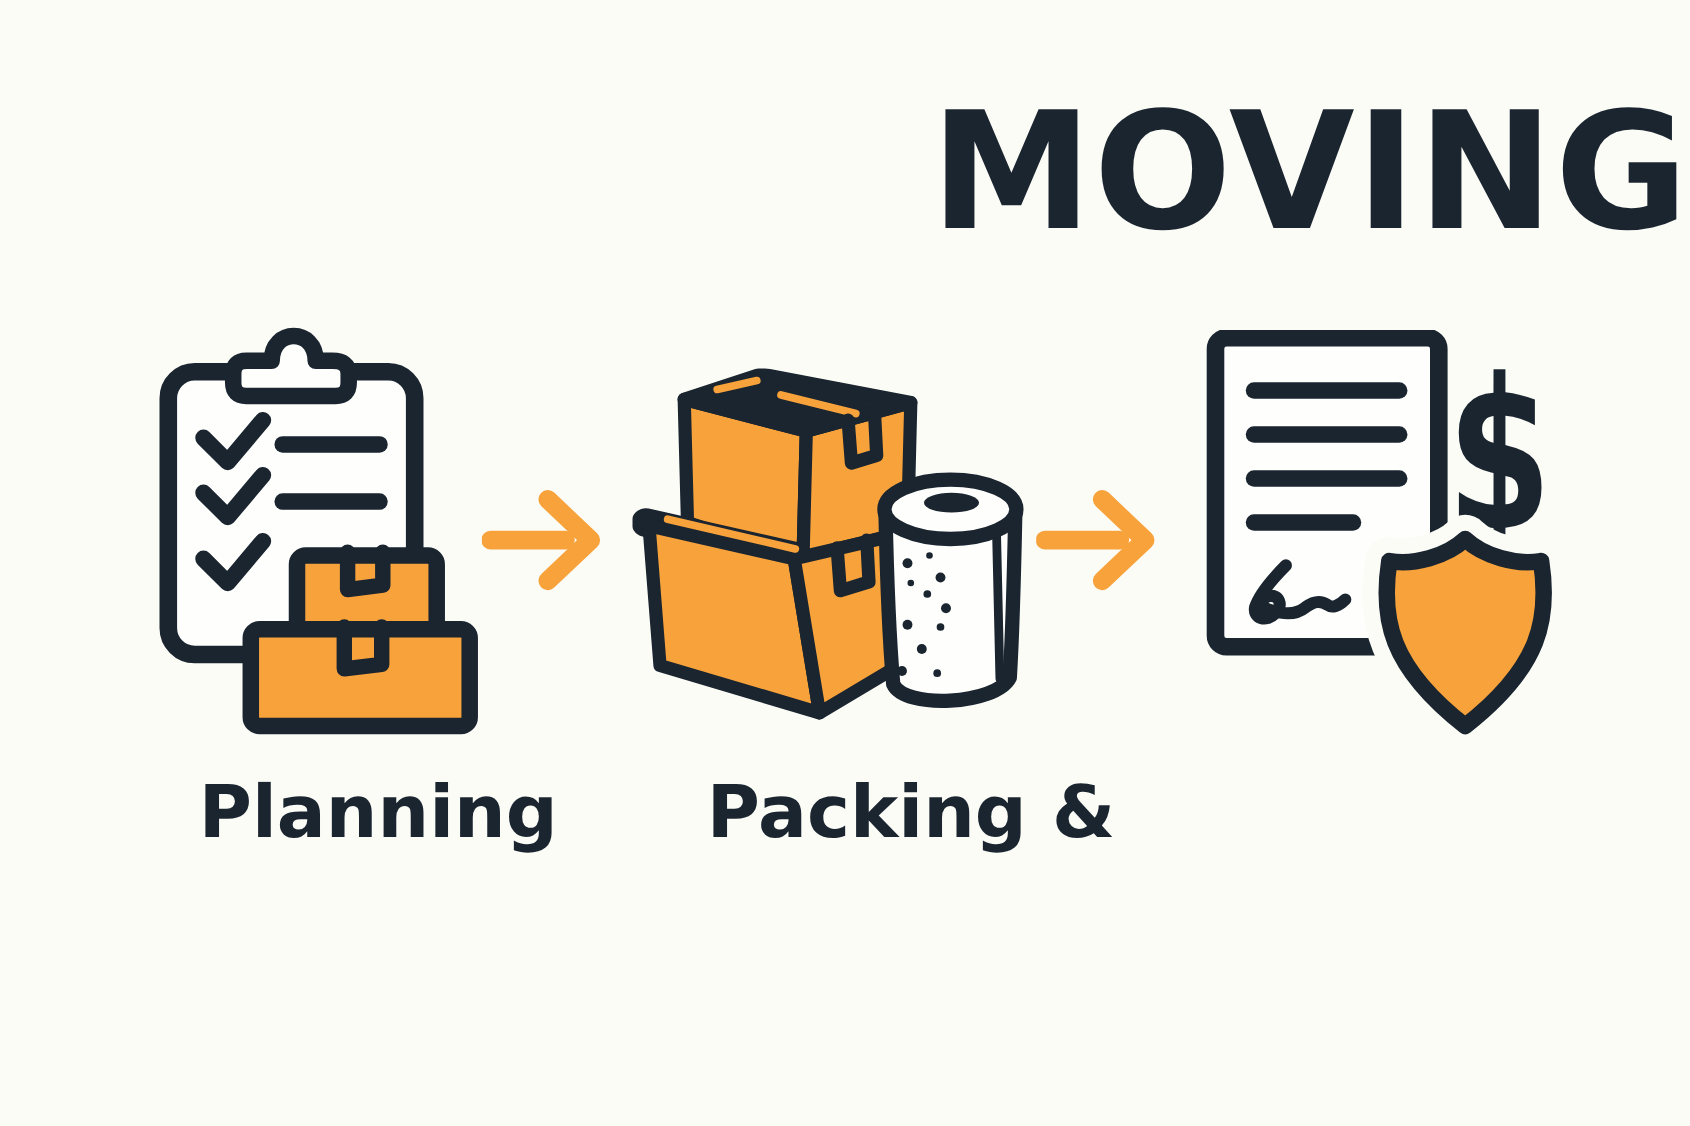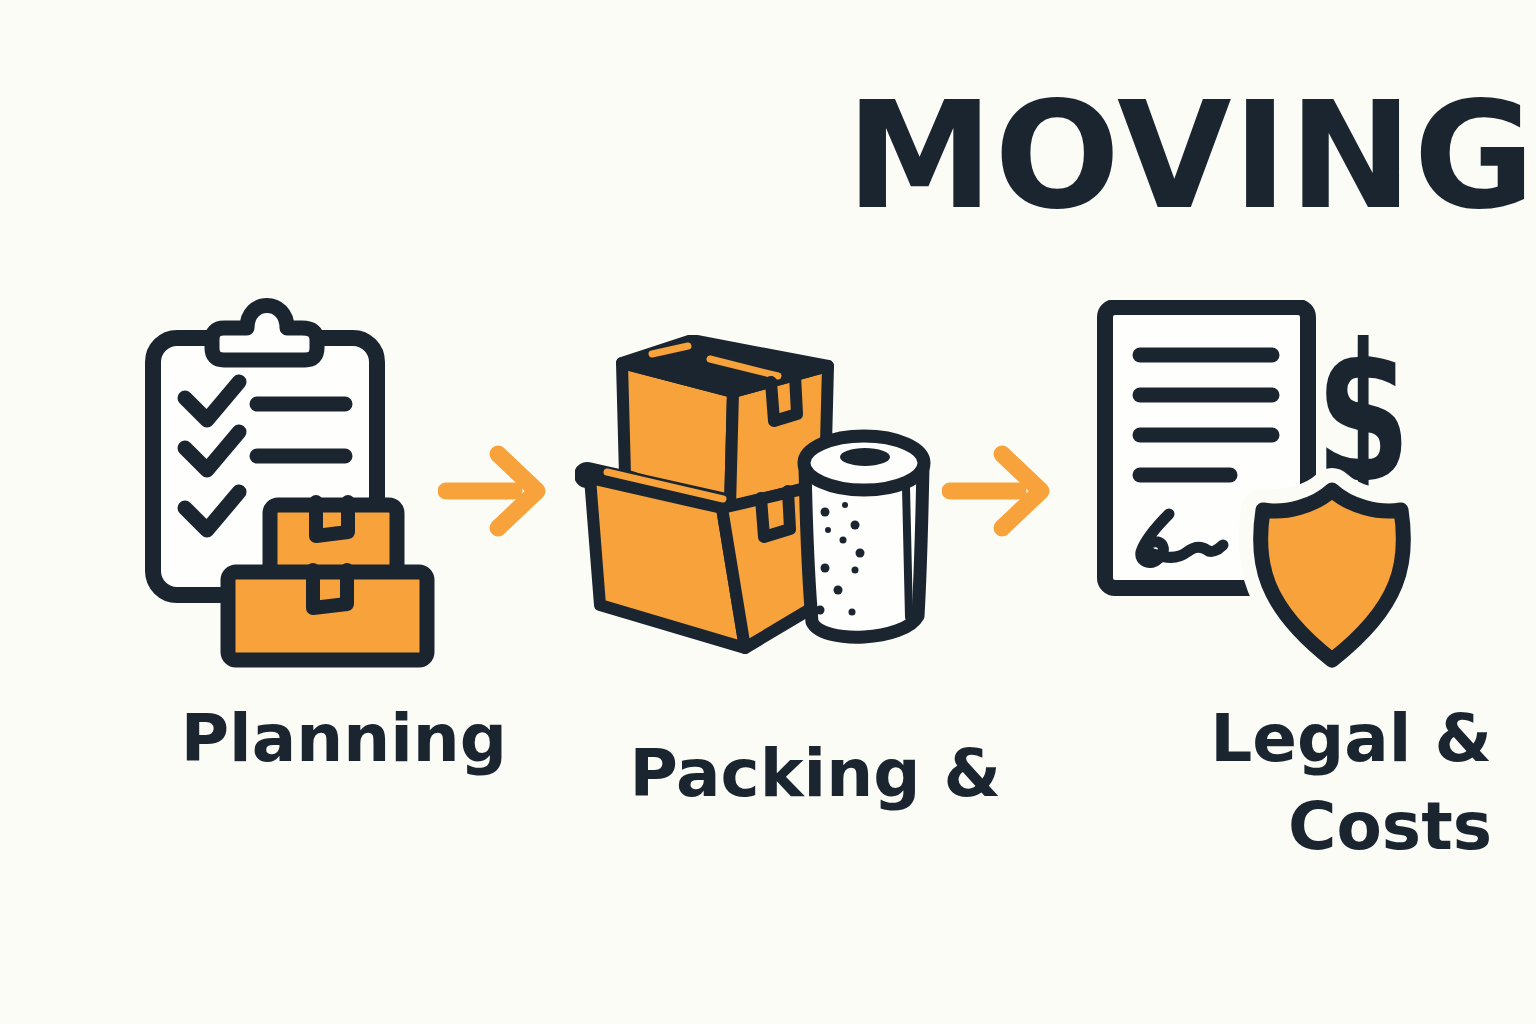--- a/index.html
+++ b/index.html
@@ -18,21 +18,21 @@
     line-height:normal;
   }
   .stage-label{
     position:absolute;top:695px;width:460px;
     text-align:right;
     font-size:66px;font-weight:bold;
     line-height:88px;
     color:var(--ink,#1A2530);
   }
   .label-1{left:47px;}
-  .label-2{left:541px;margin-top:35px;}
+  .label-2{left:554px;}
   .label-3{left:1032px;}
   .icon{position:absolute;}
   .icon-1{left:140px;top:290px;}
   .icon-2{left:575px;top:335px;}
   .icon-3{left:1095px;top:300px;}
   .arrow-1{left:438px;top:444px;}
   .arrow-2{left:942px;top:444px;}
   
   .s-ink{stroke:var(--ink,#1A2530);}
   .f-ink{fill:var(--ink,#1A2530);}
@@ -143,18 +143,14 @@
       <path d="M 237,190 C 220,206 190,214 168,210 C 160,262 168,306 237,360 C 306,306 314,262 306,210 C 284,214 254,206 237,190 Z" class="f-accent s-ink rnd" stroke-width="15"></path>
     </g>
   </svg>
 
   <div class="stage-label label-1">
     <div>Planning</div>
   </div>
   <div class="stage-label label-2">
     <div>Packing &amp;</div>
   </div>
-  <div class="stage-label label-3">
-    <div>Legal &amp;</div>
-    <div>Costs</div>
-  </div>
 
 </div>
 
 </body></html>

